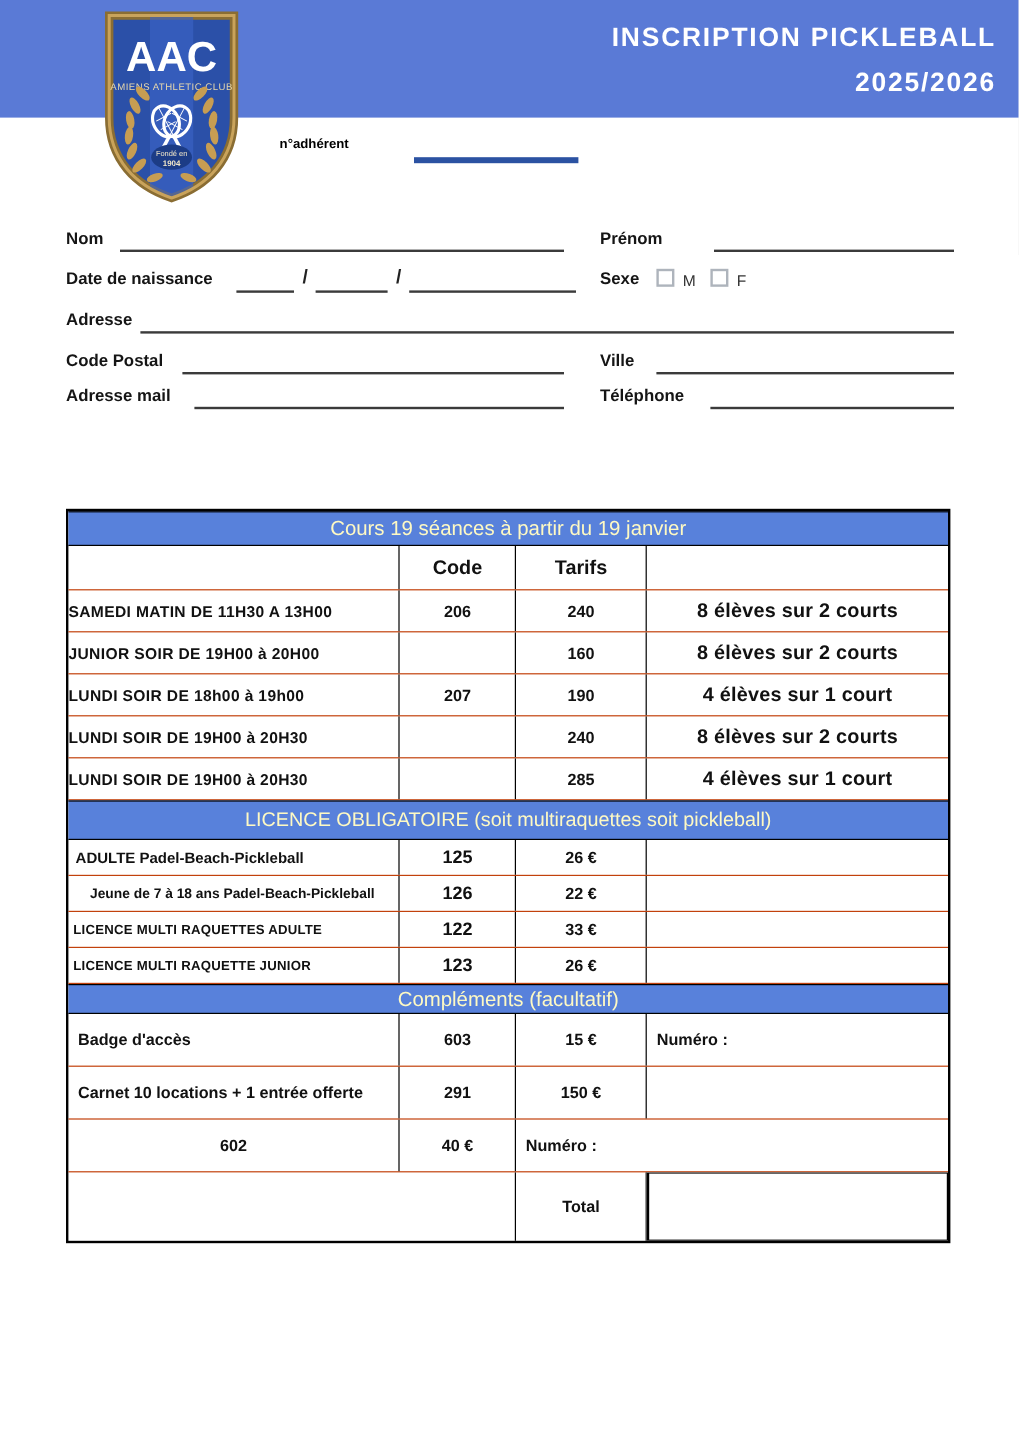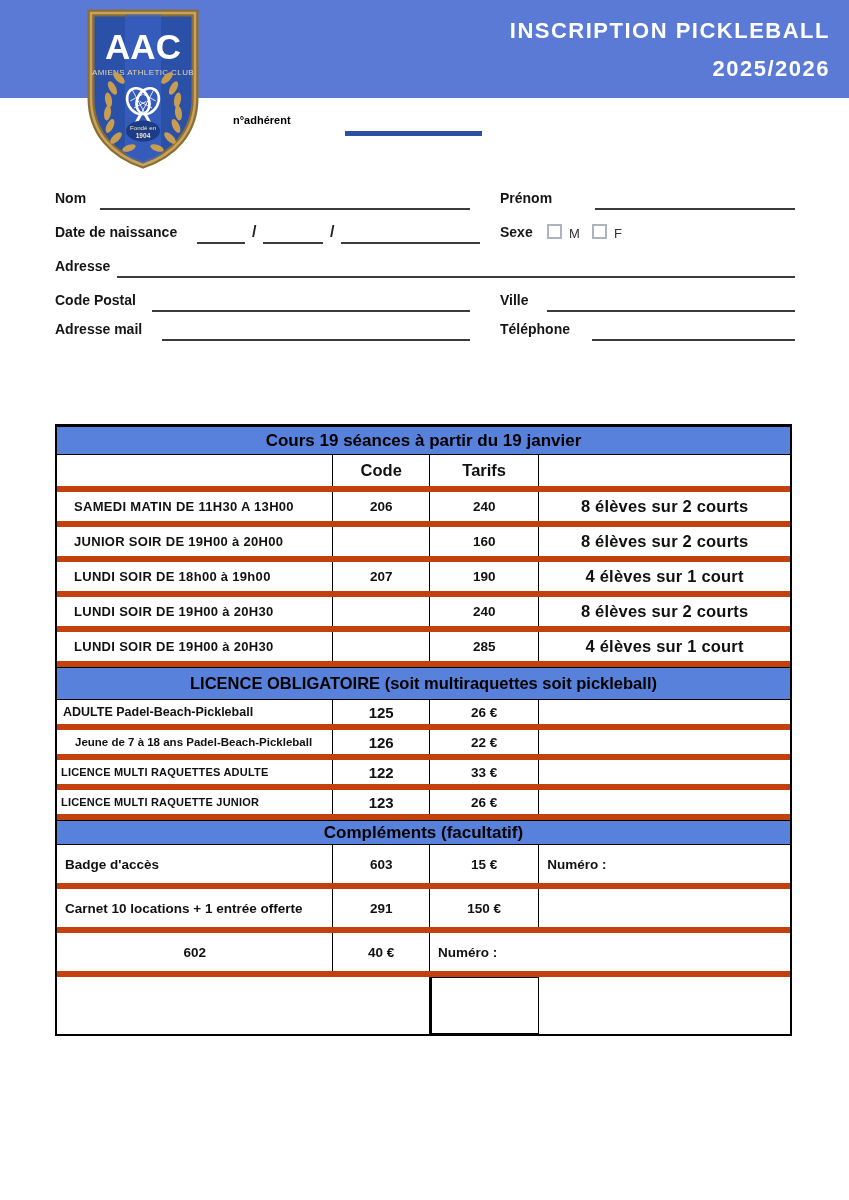--- a/index.html
+++ b/index.html
@@ -24,36 +24,36 @@
 
   
   .flabel{position:absolute; font-size:14px; font-weight:700; color:#151515; white-space:nowrap;}
   .fline{position:absolute; height:0; border-bottom:2px solid #3b3b3b;}
   .slash{position:absolute; font-size:16px; font-weight:700; color:#222;}
   .cbx{position:absolute; width:15px; height:15px; border:2px solid #aeb4bc; background:#fff;}
   .cbx-label{position:absolute; font-size:13px; font-weight:400; color:#333;}
 
   
   .price-table{position:absolute; left:55px; top:424px; width:737px; border:2px solid #000; background:#fff;}
-  .band{display:flex; align-items:center; justify-content:center; background:var(--band_blue); color:#000000; font-weight:700; border-top:1px solid #000; border-bottom:1px solid #000;}
+  .band{display:flex; align-items:center; justify-content:center; background:var(--band_blue); color:#fef9c3; font-weight:400; border-top:1px solid #000; border-bottom:1px solid #000;}
   .band1{height:29px; font-size:17px;}
   .band2{height:33px; font-size:16.5px;}
   .band3{height:25px; font-size:17px;}
-  .trow{display:grid; grid-template-columns:37.7% 13.2% 14.9% 34.2%; border-bottom:6px solid #c2410c;}
+  .trow{display:grid; grid-template-columns:37.7% 13.2% 14.9% 34.2%; border-bottom:1px solid #c2410c;}
   .trow:last-child{border-bottom:none;}
   .trow > div{border-right:1px solid #000; display:flex; align-items:center; overflow:hidden;}
   .trow > div:last-child{border-right:none;}
   .hdr{height:37px;}
   .hdr-cell{justify-content:center; font-size:16.5px; font-weight:700;}
   .r-cours{height:35px;}
   .r-lic{height:30px;}
   .r-comp{height:44px;}
   .r-total{height:57px;}
   .cell-left{justify-content:flex-start;}
-  .cours-label{font-size:13px; font-weight:700; letter-spacing:.3px; padding-left:17px;}
+  .cours-label{font-size:13px; font-weight:700; letter-spacing:.3px; padding-left:0;}
   .lic-label-1{font-size:12.5px; font-weight:700; padding-left:6px;}
   .lic-label-2{font-size:11.5px; font-weight:700; padding-left:18px;}
   .lic-label-3{font-size:11px;   font-weight:700; letter-spacing:.2px; padding-left:4px;}
   .comp-label{font-size:13.5px; font-weight:700; padding-left:8px;}
   .num{justify-content:center; font-size:13.5px; font-weight:700;}
   .num-lic{font-size:15px;}
   .note{justify-content:center; font-size:16.5px; font-weight:700; letter-spacing:.2px;}
   .numero{font-size:13.5px; font-weight:700; padding-left:8px;}
   .total-label{justify-content:center; font-size:13.5px; font-weight:700;}
   .span2{grid-column:1 / 3;}
@@ -240,19 +240,20 @@
       <div></div>
     </div>
     <div class="trow r-comp">
       <div class="num">602</div>
       <div class="num">40 €</div>
       <div class="cell-left numero">Numéro :</div>
     </div>
 
     <div class="trow r-total">
       <div class="span2"></div>
+      <div class="total-label">Total</div>
       <div class="total-box-cell">
         <div class="total-box"></div>
       </div>
     </div>
 
   </div>
 </div>
 
 </body></html>

